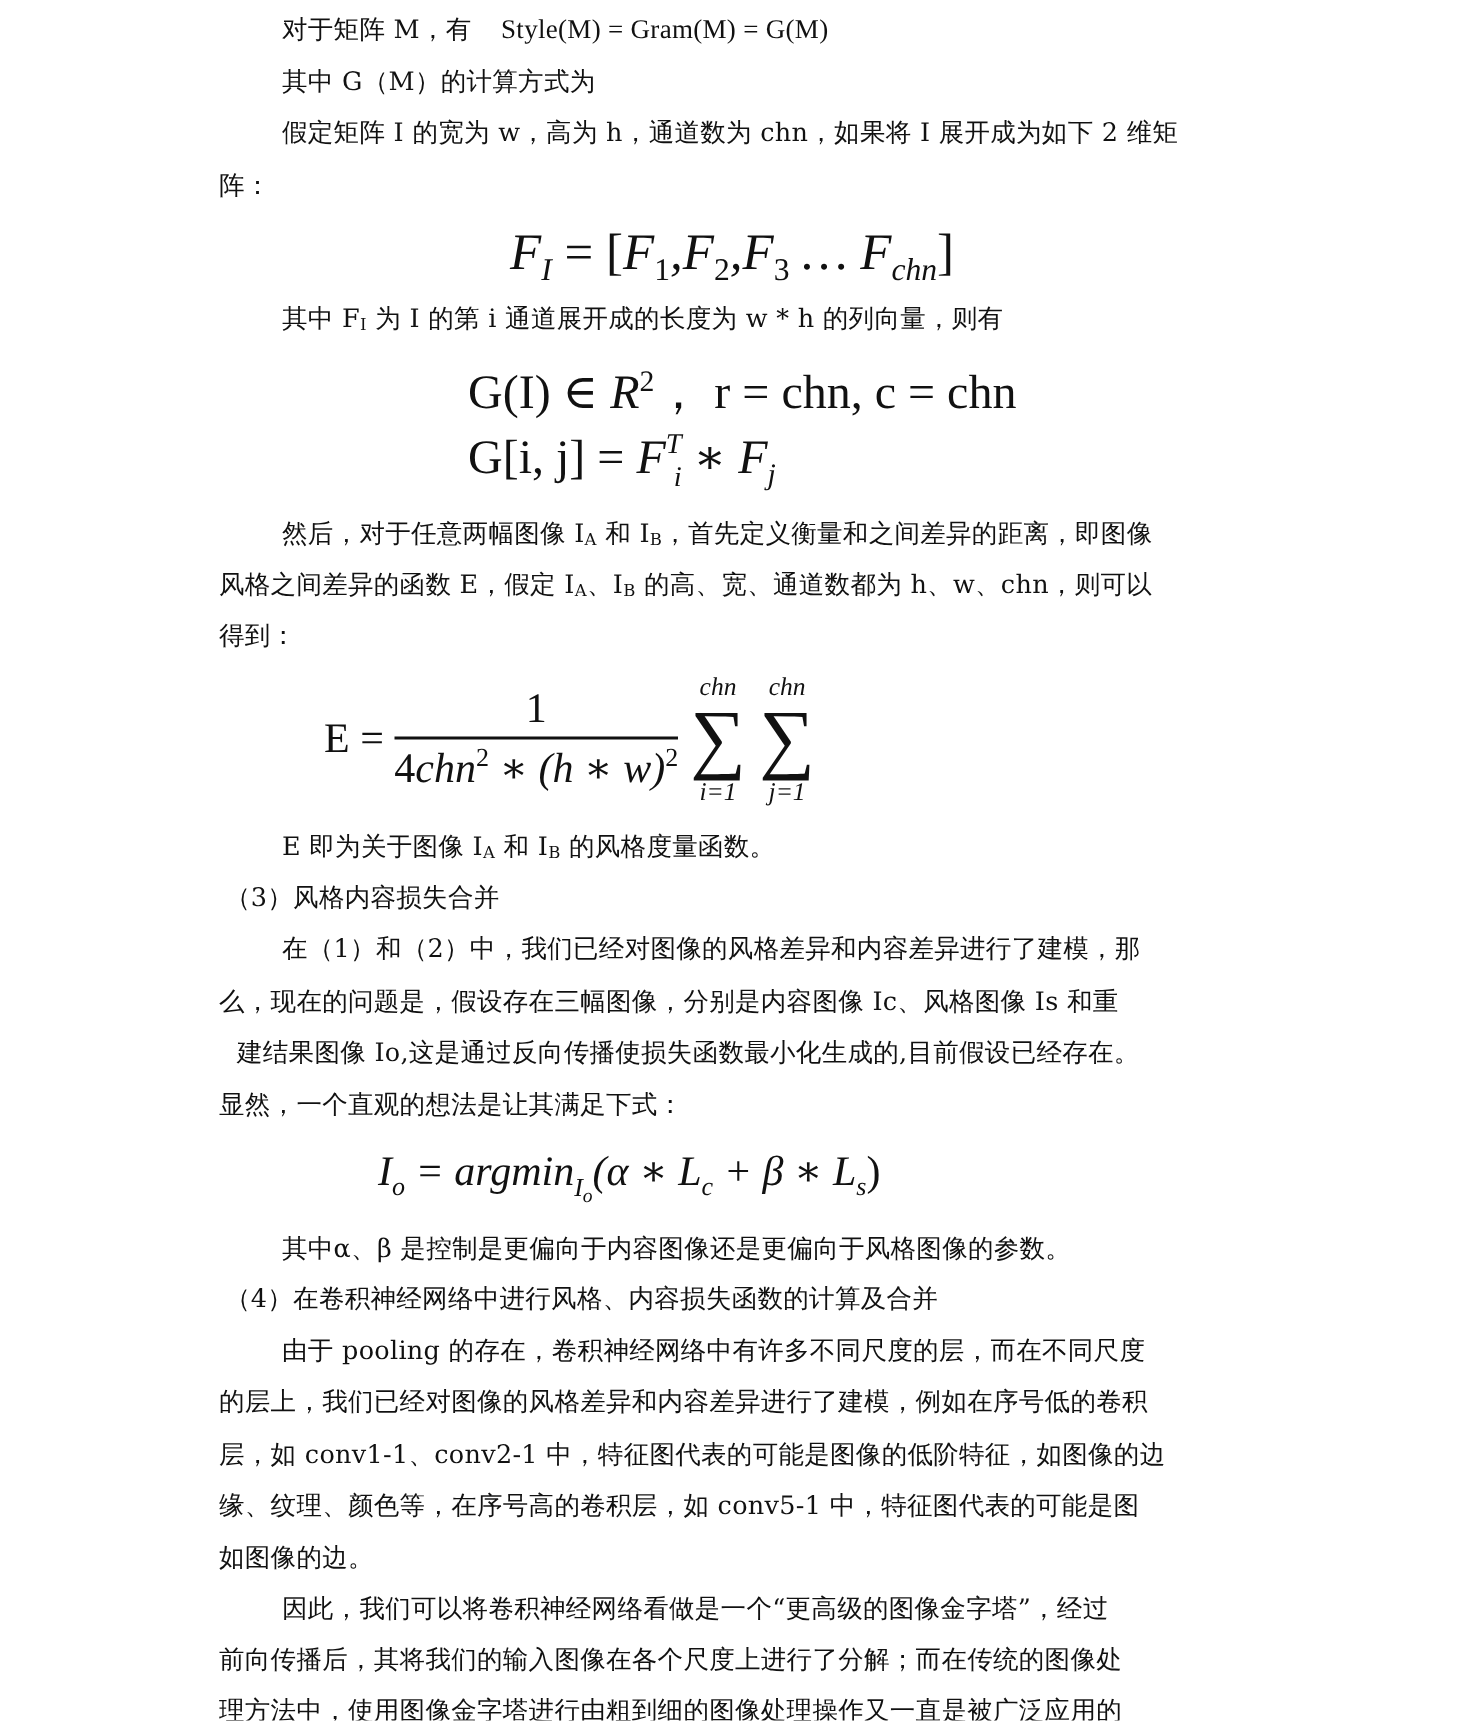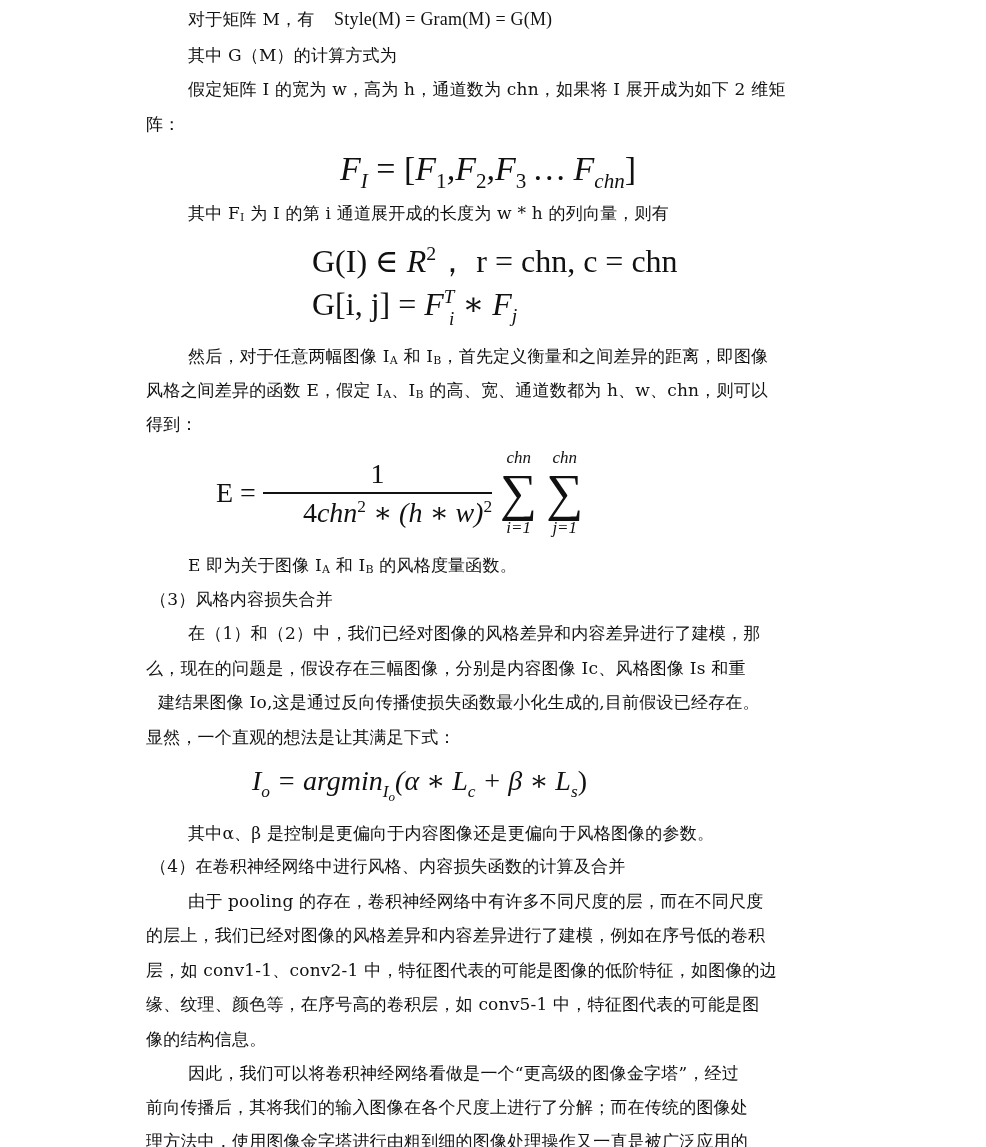--- a/index.html
+++ b/index.html
@@ -15,21 +15,21 @@
   .math {
     position: absolute; white-space: nowrap;
     font-family: "Liberation Serif", "DejaVu Serif", serif;
   }
   .it { font-style: italic; text-align: right; }
   .eq-big { font-size: 34px; }
   sub, sup { font-size: 62%; line-height: 0; }
   .sub-small { font-size: 11px; vertical-align: -2px; }
   .frac { display: inline-block; vertical-align: middle; text-align: center; }
   .frac .num { display: block; border-bottom: 2px solid #111; padding: 0 4px 2px; }
-  .frac .den { display: block; padding-top: 2px; margin-left: 40px; }
+  .frac .den { display: block; padding-top: 2px; }
   .sigma { display: inline-block; vertical-align: middle; text-align: center; margin: 0 1px; }
   .sigma .lim { display: block; font-size: 17px; font-style: italic; line-height: 20px; }
   .sigma .sym { display: block; font-size: 52px; line-height: 50px; }
 </style>
 </head>
 <body>
 
 <div class="line" style="left:188px; top:9px;">
   <span>对于矩阵 M，有</span>
   <span class="math" style="position:static; margin-left:14px; font-size:18px;margin-top:42px;">Style(M) = Gram(M) = G(M)</span>
@@ -98,17 +98,17 @@
 </div>
 
 <div class="line" style="left:188px; top:823px;">其中α、β 是控制是更偏向于内容图像还是更偏向于风格图像的参数。</div>
 
 <div class="line" style="left:150px; top:856px;">（4）在卷积神经网络中进行风格、内容损失函数的计算及合并</div>
 
 <div class="line" style="left:188px; top:891px;">由于 pooling 的存在，卷积神经网络中有许多不同尺度的层，而在不同尺度</div>
 <div class="line" style="left:146px; top:925px;">的层上，我们已经对图像的风格差异和内容差异进行了建模，例如在序号低的卷积</div>
 <div class="line" style="left:146px; top:960px;">层，如 conv1-1、conv2-1 中，特征图代表的可能是图像的低阶特征，如图像的边</div>
 <div class="line" style="left:146px; top:994px;">缘、纹理、颜色等，在序号高的卷积层，如 conv5-1 中，特征图代表的可能是图</div>
-<div class="line" style="left:146px; top:1029px;">像的结构信息。</div>
+<div class="line" style="left:146px; top:1029px;">如图像的边。</div>
 
 <div class="line" style="left:188px; top:1063px;">因此，我们可以将卷积神经网络看做是一个“更高级的图像金字塔”，经过</div>
 <div class="line" style="left:146px; top:1097px;">前向传播后，其将我们的输入图像在各个尺度上进行了分解；而在传统的图像处</div>
 <div class="line" style="left:146px; top:1131px;">理方法中，使用图像金字塔进行由粗到细的图像处理操作又一直是被广泛应用的</div>
 
 </body></html>

